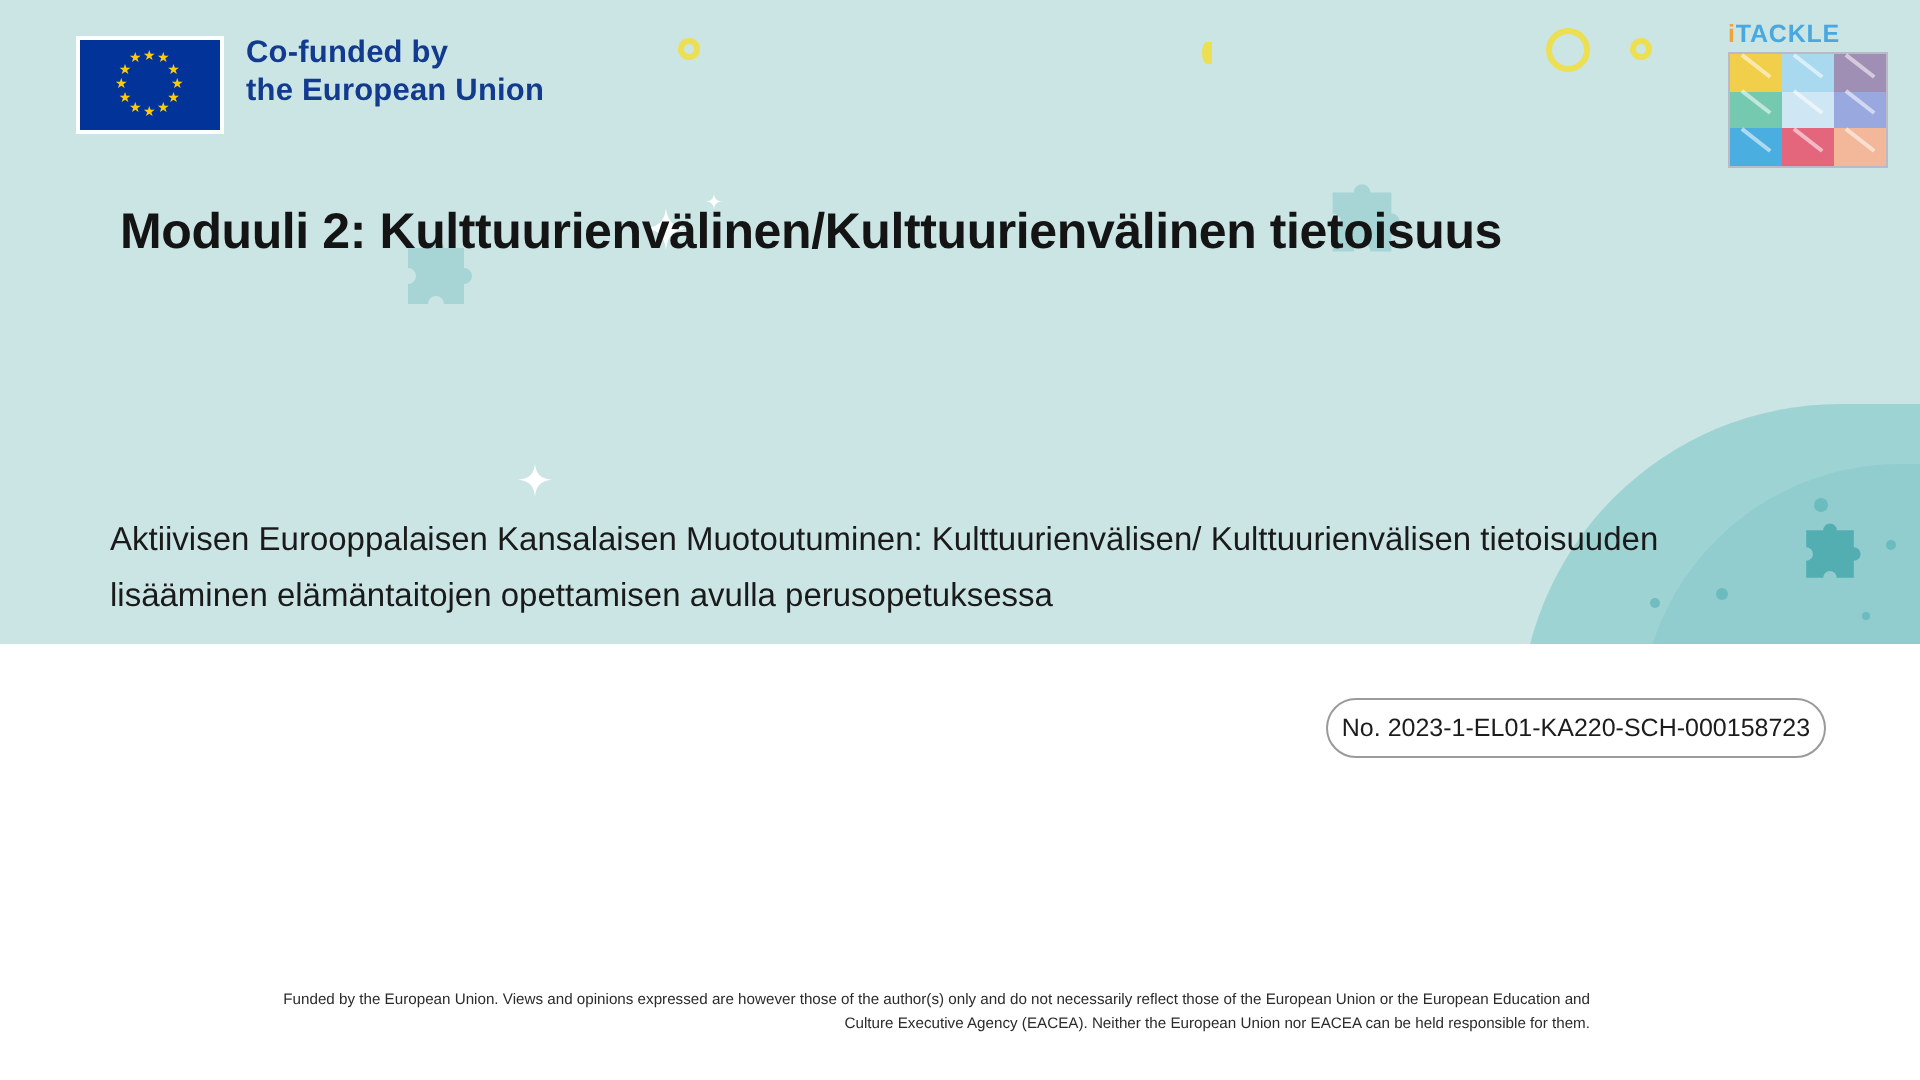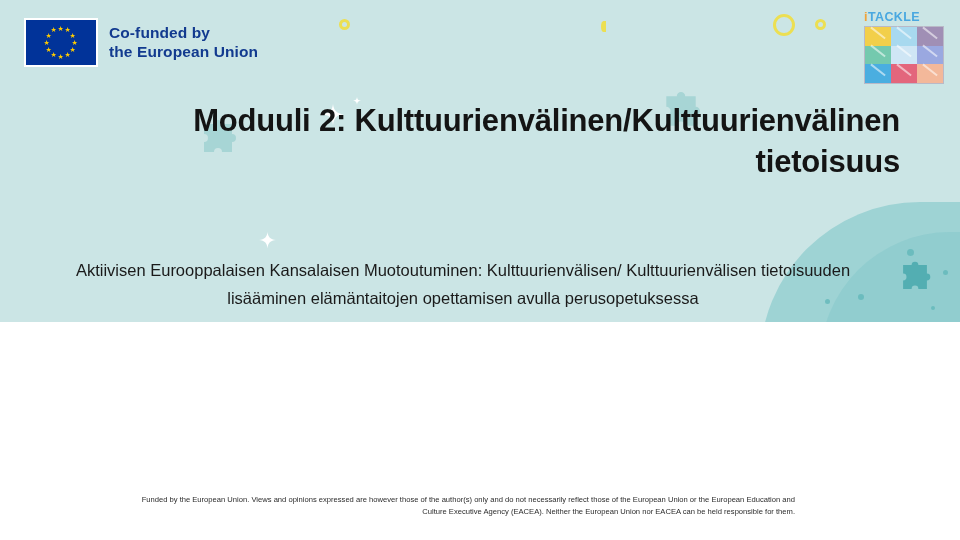--- a/index.html
+++ b/index.html
@@ -46,21 +46,21 @@
     border-radius:50% 0 0 50%;
   }
 
   
   .puz { position:absolute; }
 
   
   .spark { position:absolute; }
 
   
-  .eu-logo { position:absolute; left:24px; top:18px; display:flex; align-items:center; gap:11px; }
+  .eu-logo { position:absolute; left:38px; top:18px; display:flex; align-items:flex-start; gap:11px; }
   .eu-flag {
     width:74px; height:49px; background:#013399;
     border:2px solid #ffffff;
     position:relative;
   }
   .eu-star { position:absolute; color:#ffcc00; font-size:7px; line-height:7px; }
   .eu-text {
     color:#123a8f; font-size:15.5px; font-weight:bold; line-height:1.22;
     letter-spacing:.1px; white-space:pre-line;
   }
@@ -79,27 +79,27 @@
   }
   .puzzle-grid div { position:relative; }
   .puzzle-grid div::after {
     content:""; position:absolute; left:15%; top:25%; width:70%; height:2px;
     background:rgba(255,255,255,.55); transform:rotate(38deg);
   }
 
   
   .title {
     position:absolute; left:60px; top:100px; width:840px;
-    text-align:right; color:#141414;
-    font-size:31px; font-weight:bold; line-height:1.33;
+    text-align:left; color:#141414;
+    font-size:25px; font-weight:bold; line-height:1.33;
     letter-spacing:-0.2px;
   }
   .subtitle {
-    position:absolute; left:38px; top:257px; width:850px;
-    text-align:center; color:#1a1a1a;
+    position:absolute; left:55px; top:257px; width:850px;
+    color:#1a1a1a;
     font-size:16.5px; line-height:1.68; font-weight:400;
   }
 
   
   .proj-badge {
     position:absolute; left:663px; top:349px;
     width:250px; height:30px;
     border:1px solid #9a9a9a; border-radius:16px;
     background:#ffffff;
     display:flex; align-items:center; justify-content:center;
@@ -189,20 +189,21 @@
           <div style="background: rgb(227, 102, 124);"></div>
           <div style="background: rgb(243, 184, 154);"></div>
         </div>
     </div>
 
     <div class="title">Moduuli 2: Kulttuurienvälinen/Kulttuurienvälinen tietoisuus</div>
 
     <div class="subtitle">Aktiivisen Eurooppalaisen Kansalaisen Muotoutuminen: Kulttuurienvälisen/ Kulttuurienvälisen tietoisuuden lisääminen elämäntaitojen opettamisen avulla perusopetuksessa</div>
   </div>
 
+  <div class="proj-badge">No. 2023-1-EL01-KA220-SCH-000158723</div>
 
   <div class="partners">
 
     
     
 
     
     
 
     

